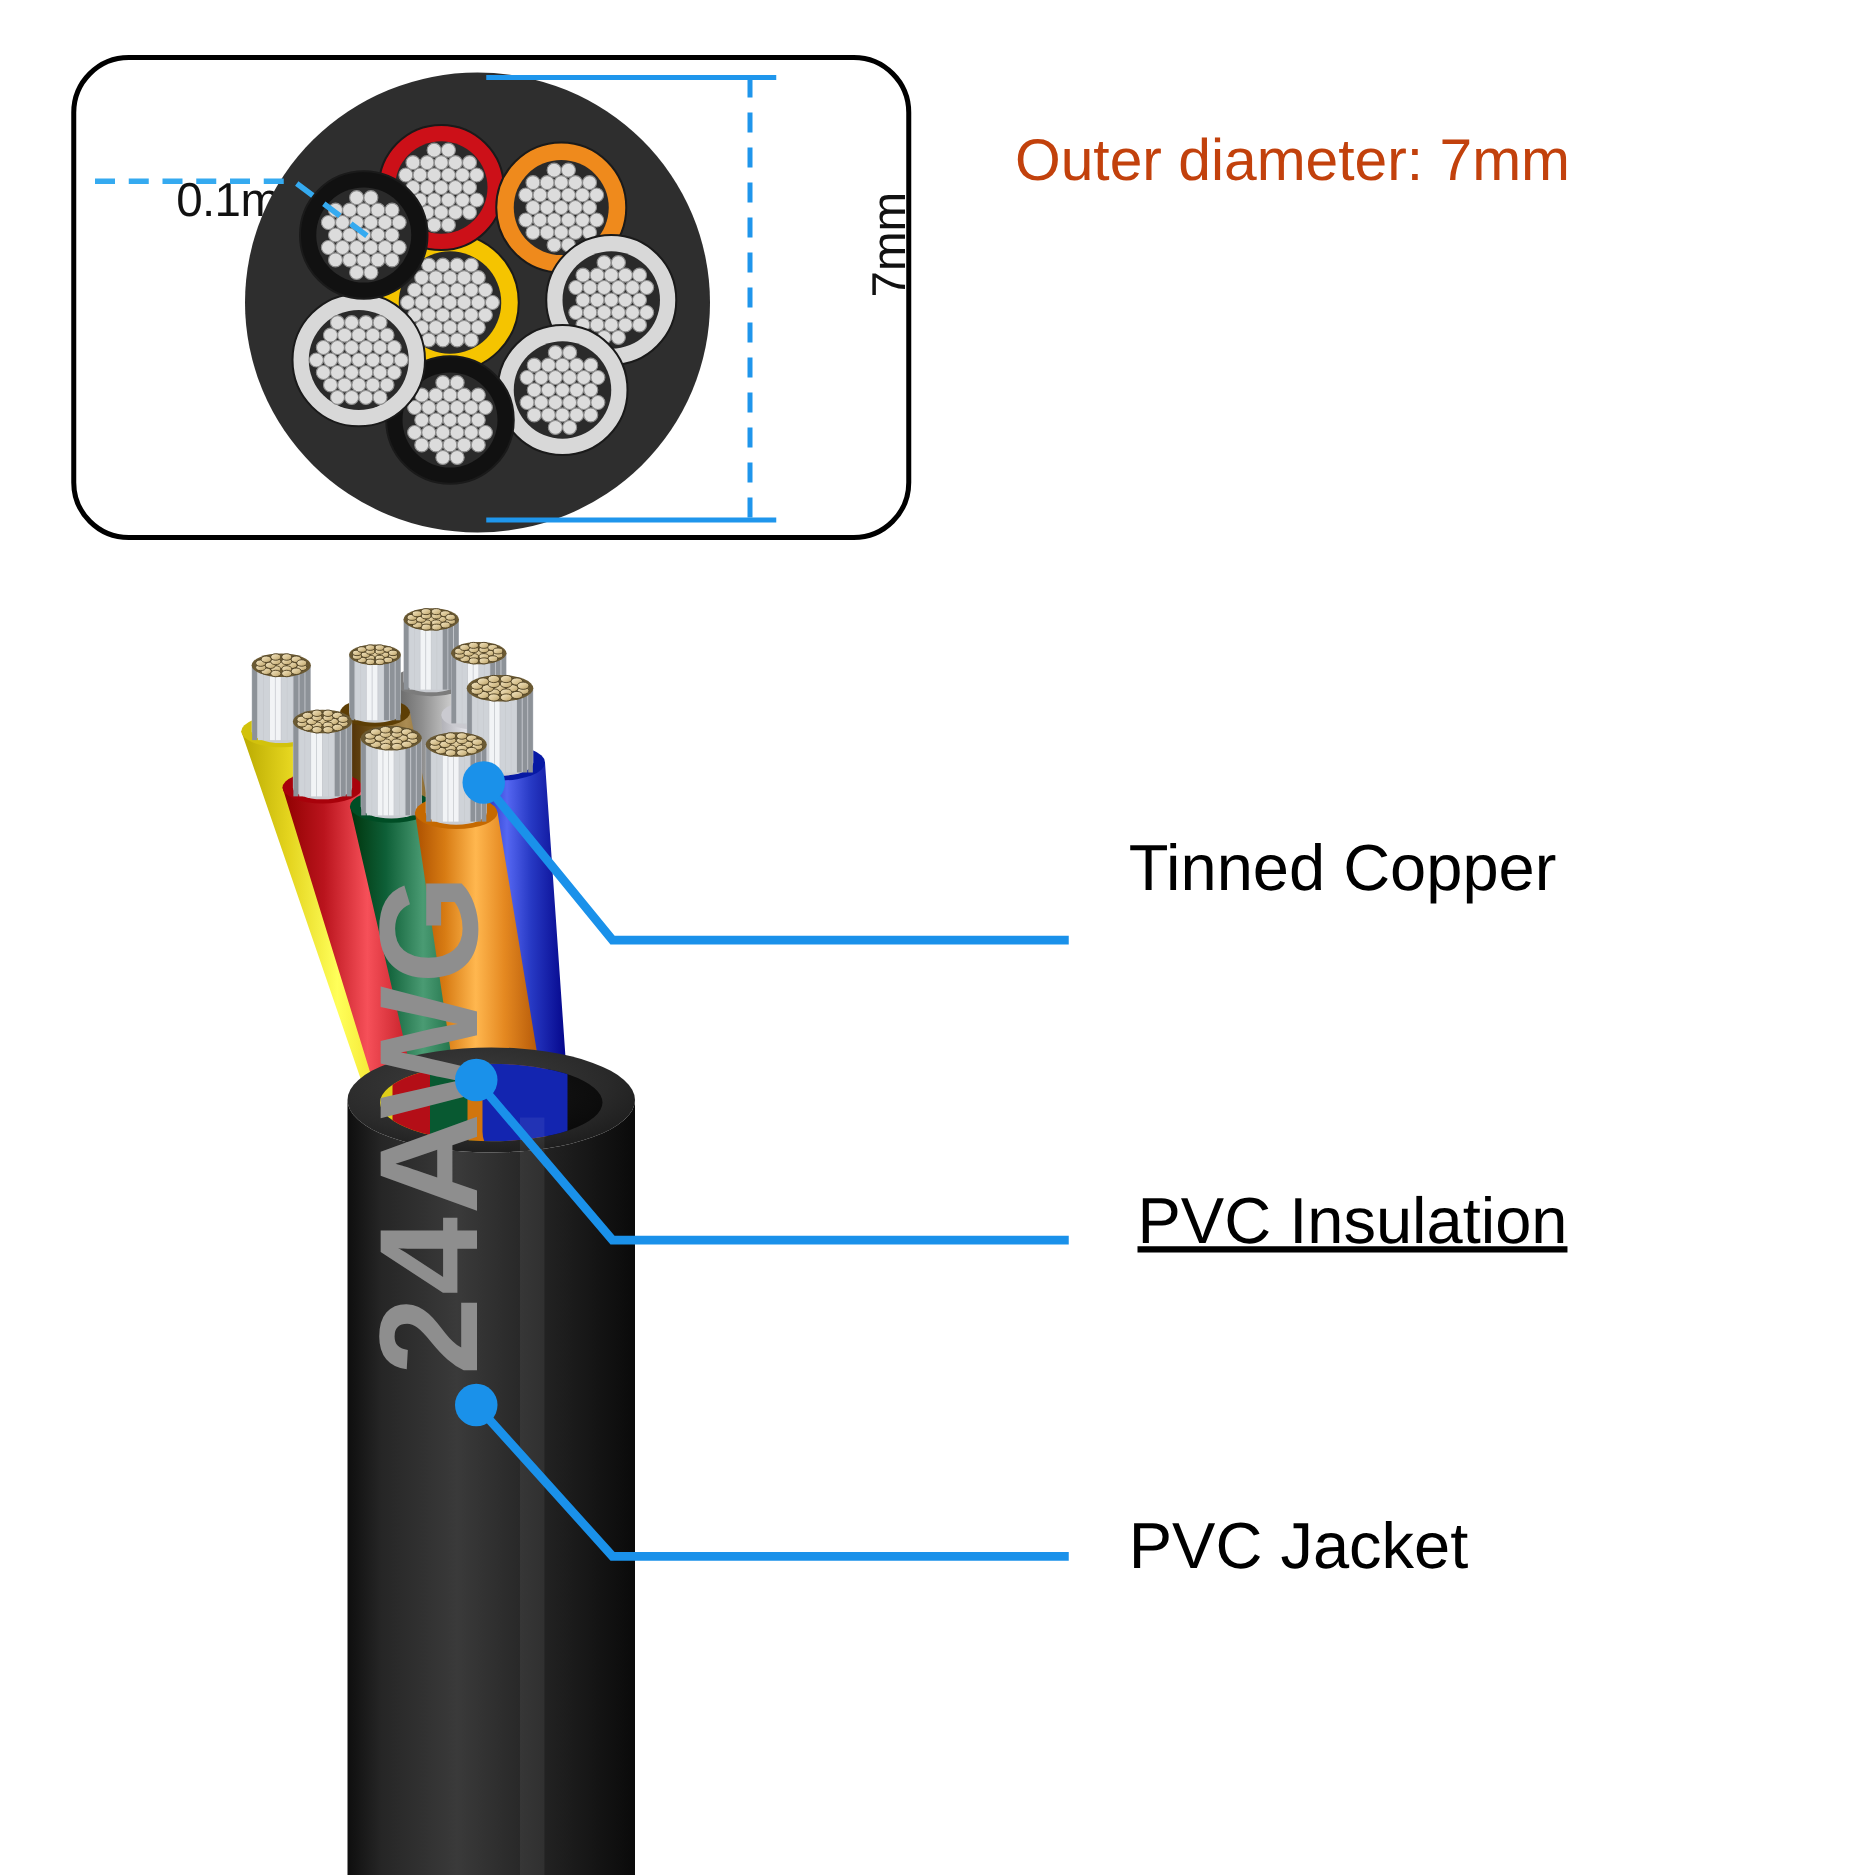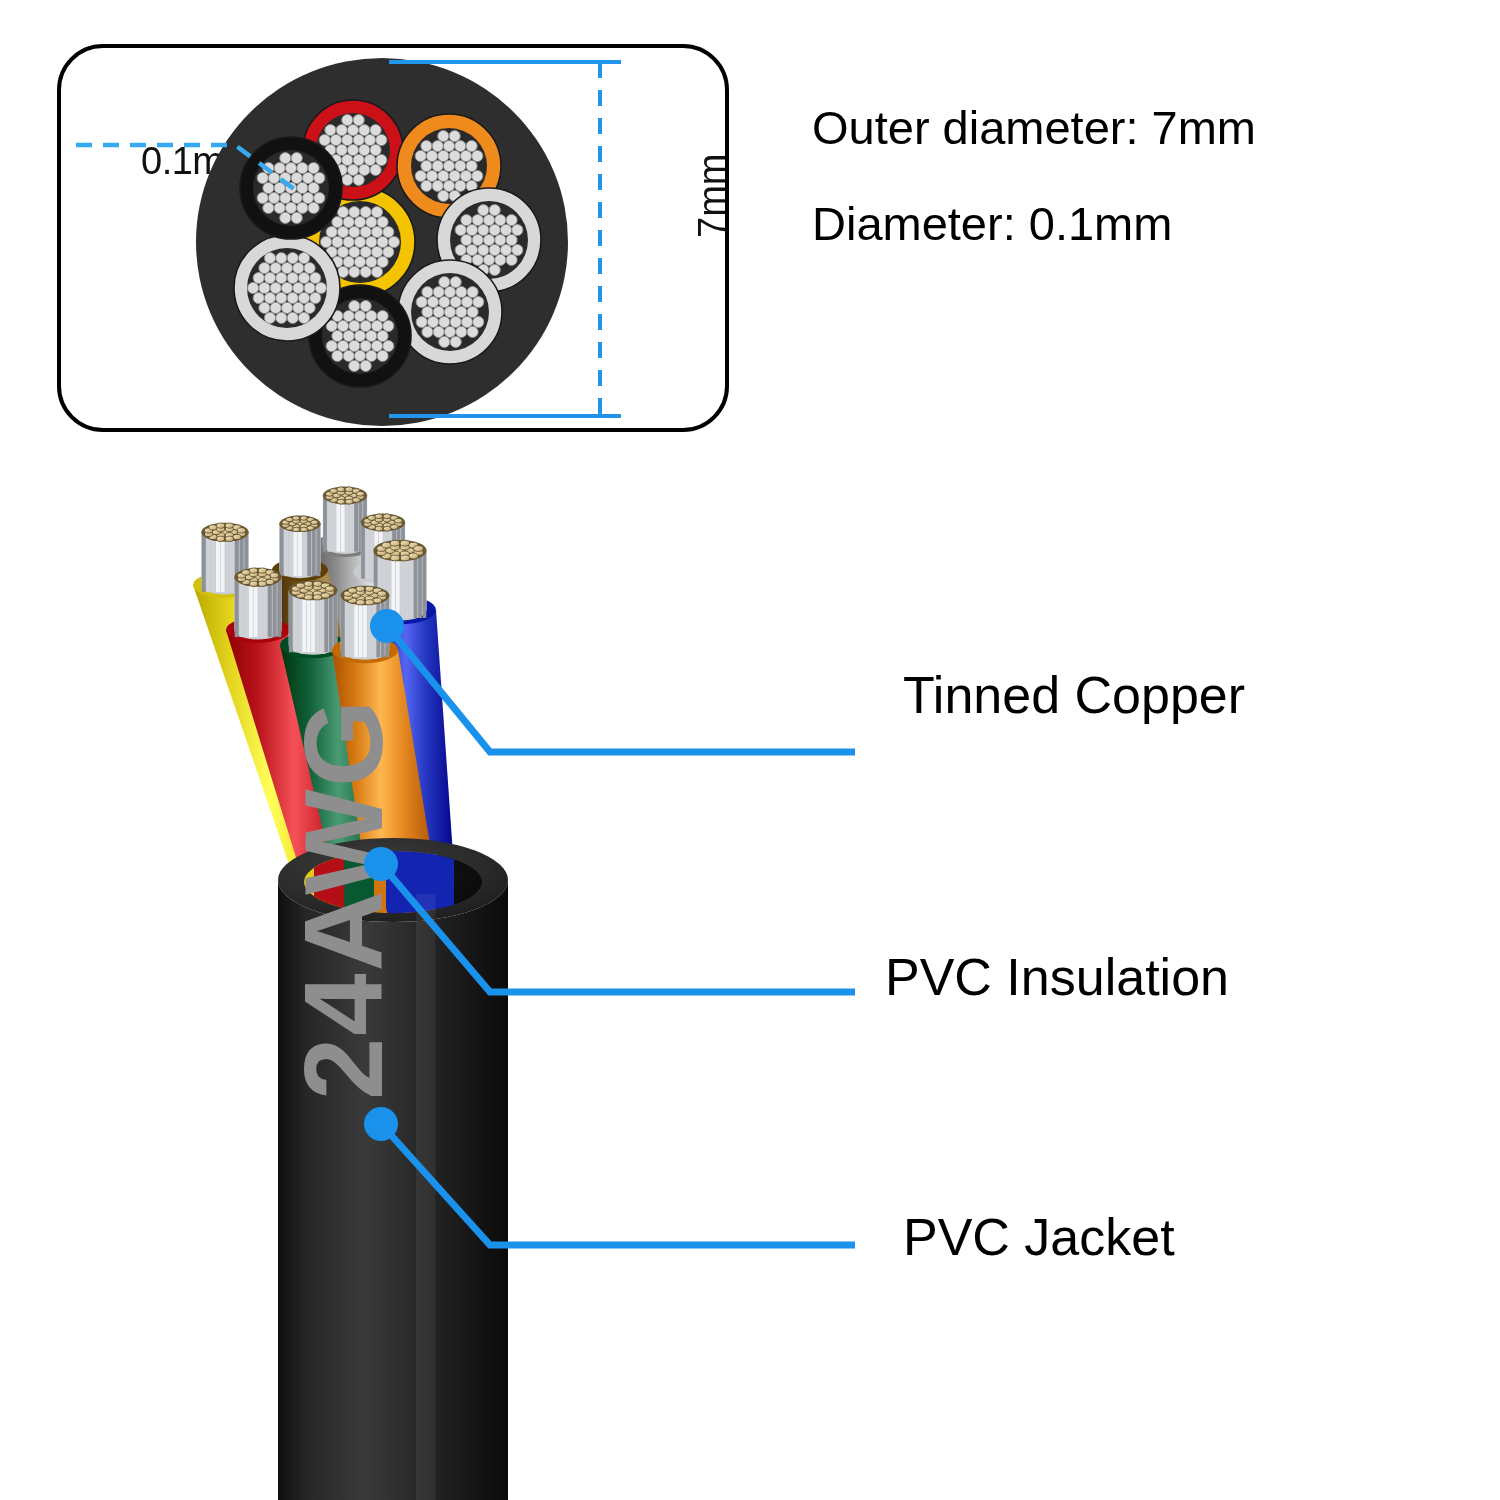--- a/index.html
+++ b/index.html
@@ -53,34 +53,34 @@
   
   #spec-list {
     position: absolute;
     left: 812px;
     top: 80px;
     width: 640px;
   }
   #spec-list .spec-line {
     font-size: 47px;
     line-height: 96px;
-    color: #000000;
+    color: #c2410c;
     white-space: nowrap;
   }
 
   
   .callout-label {
     position: absolute;
     font-size: 52px;
     line-height: 60px;
     color: #000000;
     white-space: nowrap;
   }
   #callout-label-0 { left: 903px; top: 665px; }
-  #callout-label-1 { left: 885px; top: 947px; }
+  #callout-label-1 { left: 910px; top: 947px; text-decoration: underline; }
   #callout-label-2 { left: 903px; top: 1207px; text-align: right; }
 
   
   svg.layer {
     position: absolute;
     left: 0;
     top: 0;
     width: 1500px;
     height: 1500px;
     pointer-events: none;
@@ -416,21 +416,20 @@
   <g id="cs-dims">
       <line x1="389" y1="62" x2="621" y2="62" stroke="#1f96ec" stroke-width="4"></line>
       <line x1="389" y1="416" x2="621" y2="416" stroke="#1f96ec" stroke-width="4"></line>
       <line x1="600" y1="62" x2="600" y2="416" stroke="#1f96ec" stroke-width="4" stroke-dasharray="16 12"></line>
       <path d="M 76 145 L 235 145 L 298 192" fill="none" stroke="#35aaf0" stroke-width="4.5" stroke-dasharray="16 11"></path>
     </g>
 </svg>
 
 <div id="spec-list">
   <div class="spec-line">Outer diameter: 7mm</div>
-  <div class="spec-line">Diameter: 0.1mm</div>
 </div>
 
 <svg class="layer" id="cable-photo-svg" viewBox="0 0 1500 1500">
   <defs>
 
     <linearGradient id="gJacket" x1="0" y1="0" x2="1" y2="0">
       <stop offset="0%" stop-color="#0e0e0e"></stop>
       <stop offset="12%" stop-color="#262626"></stop>
       <stop offset="38%" stop-color="#3a3a3a"></stop>
       <stop offset="58%" stop-color="#2a2a2a"></stop>

